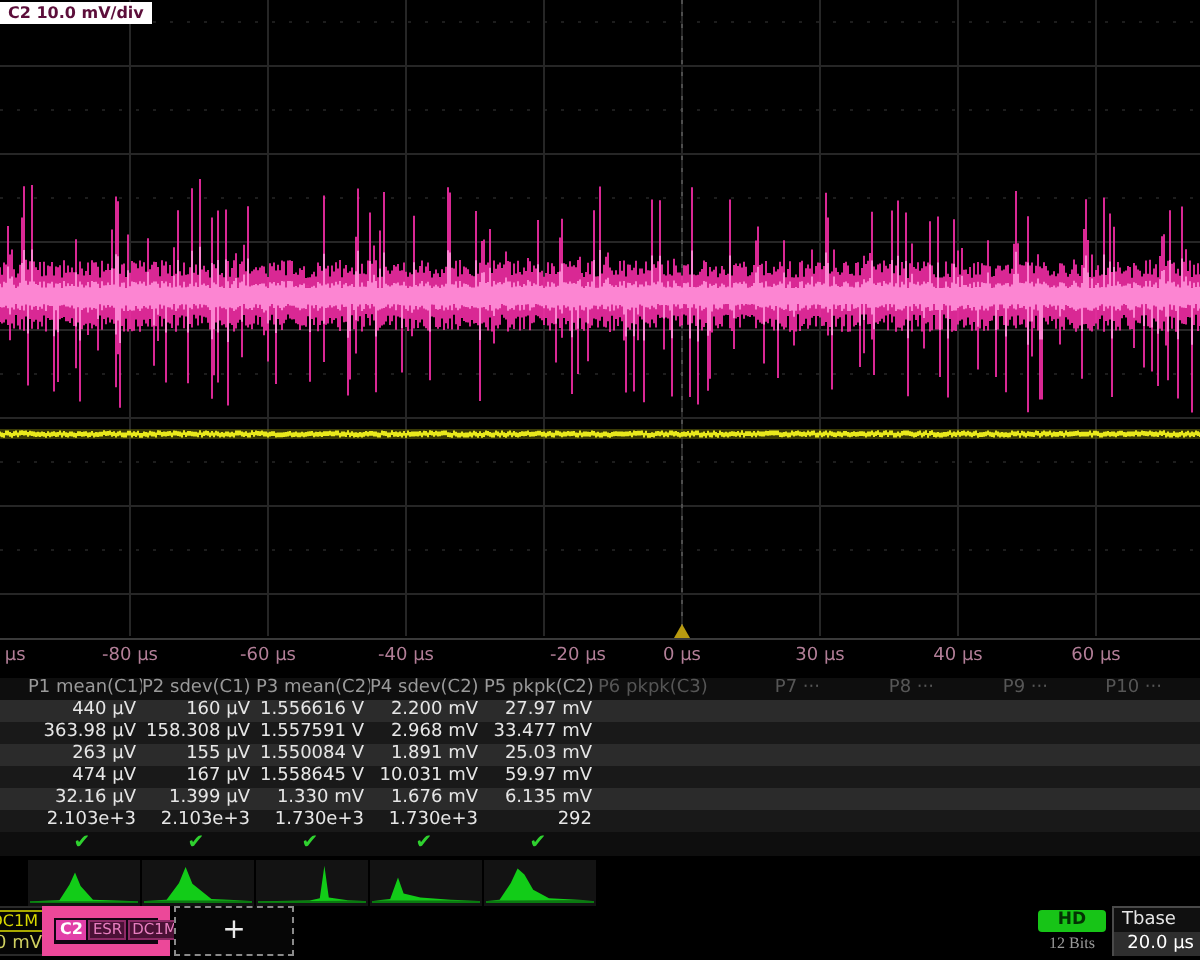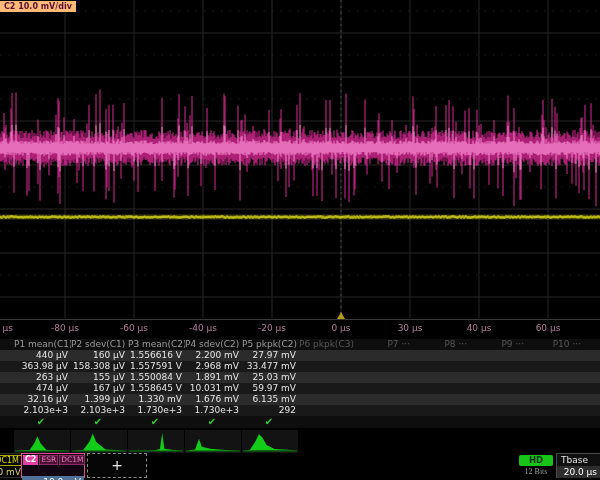--- a/index.html
+++ b/index.html
@@ -1,21 +1,21 @@
 <!DOCTYPE html>
 <html><head>
 <meta charset="utf-8">
 <style>
   html,body{margin:0;padding:0;background:#000;}
   #screen{position:relative;width:600px;height:480px;background:#000;overflow:hidden;
           font-family:"DejaVu Sans",sans-serif;color:#ddd;}
   
   #grid-area{position:absolute;left:0;top:0;width:600px;height:335px;}
   #grid-svg,#wave-svg{position:absolute;left:0;top:0;}
-  #overlay-badge{position:absolute;left:0;top:1px;background:#fdba74;color:#5c0e3a;
+  #overlay-badge{position:absolute;left:0;top:1px;background:#ffffff;color:#5c0e3a;
                  font-size:8px;font-weight:bold;padding:1px 4px;letter-spacing:0px;line-height:9px;}
   #trig-marker{position:absolute;left:337px;top:312px;width:0;height:0;
                border-left:4px solid transparent;border-right:4px solid transparent;
                border-bottom:7px solid #b89a10;}
   
   #time-axis{position:absolute;left:0;top:319px;width:600px;height:16px;border-top:1px solid #3a3a3a;}
   .taxis-label{position:absolute;top:3px;transform:translateX(-50%);font-size:9px;color:#b27e97;white-space:nowrap;}
   
   #mtable{position:absolute;left:0;top:339px;width:600px;height:107px;overflow:hidden;font-size:9px;}
   .mrow{display:flex;width:650px;padding-left:14px;box-sizing:border-box;height:11px;line-height:11px;}
@@ -31,21 +31,21 @@
   
   #histicons{position:absolute;left:0;top:430px;width:600px;height:23px;}
   .histicon{position:absolute;top:0;width:56px;height:23px;background:#131313;}
   
   #descbar{position:absolute;left:0;top:453px;width:600px;height:27px;}
   .desc-box{position:absolute;top:0;height:25px;box-sizing:border-box;font-size:9px;}
   #c1-box{left:-66px;width:91px;border:1px solid #2a2a2a;background:#050505;}
   #c1-box .toprow{display:flex;justify-content:flex-end;padding:1px 2px 0 2px;}
   .coup-badge{border:1px solid #a8a800;color:#d8d800;padding:0 2px;font-size:8px;line-height:9px;}
   #c1-box .valrow{text-align:right;padding:1px 3px 0 0;color:#cfcf60;font-size:9px;}
-  #c2-box{left:21px;width:64px;border:1px solid #ec4899;background:#120512;}
+  #c2-box{left:21px;width:64px;border:6px solid #ec4899;background:#120512;}
   #c2-box .toprow{display:flex;gap:1px;padding:1px 1px 0 1px;}
   .c2-chan{background:#e23fa8;color:#fff;font-size:8px;font-weight:bold;padding:0 2px;line-height:9px;}
   .c2-badge{background:#4b1136;color:#e87fc0;border:1px solid #8d2a66;font-size:7.5px;line-height:8px;padding:0 1px;}
   #c2-box .valrow{margin-top:11px;background:#50719a;color:#fff;text-align:right;
                   padding:0 3px 0 0;height:12px;line-height:12px;}
   #add-box{left:87px;width:60px;border:1px dashed #8a8a8a;background:#060606;
            color:#e8e8e8;text-align:center;font-size:14px;line-height:23px;}
   #hd-badge{position:absolute;left:519px;top:2px;width:34px;height:11px;background:#17c417;
             color:#043204;font-size:8.5px;font-weight:bold;text-align:center;line-height:11px;border-radius:2px;}
   #hd-sub{position:absolute;left:519px;top:14px;width:34px;text-align:center;font-size:8px;color:#9a9a9a;font-family:Liberation Serif, serif;}
@@ -93,21 +93,21 @@
       </svg>
     <div id="overlay-badge">C2 10.0 mV/div</div>
     <div id="trig-marker"></div>
   </div>
 
   <div id="time-axis">
       <span class="taxis-label" style="left: -4px;">-100 µs</span>
       <span class="taxis-label" style="left: 65px;">-80 µs</span>
       <span class="taxis-label" style="left: 134px;">-60 µs</span>
       <span class="taxis-label" style="left: 203px;">-40 µs</span>
-      <span class="taxis-label" style="left: 272px;">-20 µs</span>
+      <span class="taxis-label" style="left: 289px;">-20 µs</span>
       <span class="taxis-label" style="left: 341px;">0 µs</span>
       <span class="taxis-label" style="left: 410px;">30 µs</span>
       <span class="taxis-label" style="left: 479px;">40 µs</span>
       <span class="taxis-label" style="left: 548px;">60 µs</span>
     </div>
 
   <div id="mtable">
       <div class="mrow hdr">
         <span class="mcell hdrcell">P1 mean(C1)</span>
         <span class="mcell hdrcell">P2 sdev(C1)</span>

